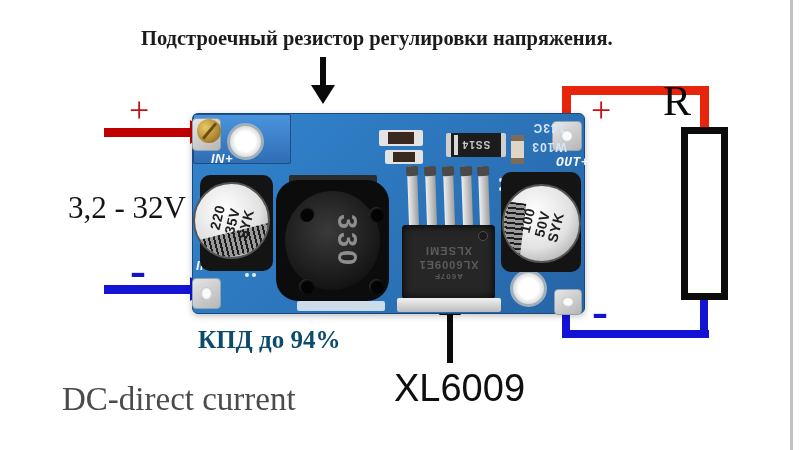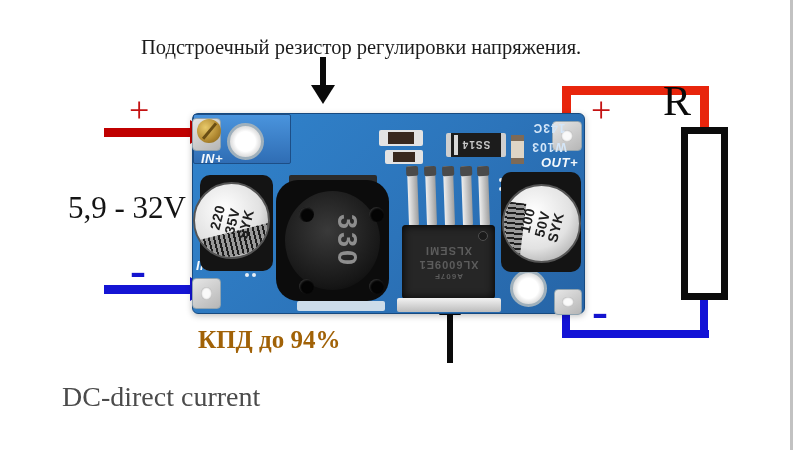--- a/index.html
+++ b/index.html
@@ -1,28 +1,28 @@
 <!DOCTYPE html>
 <html><head>
 <meta charset="utf-8">
 <style>
   html,body{margin:0;padding:0;background:#fff;}
   .stage{position:relative;width:800px;height:450px;background:#ffffff;overflow:hidden;
          font-family:"Liberation Serif",serif;}
   .abs{position:absolute;}
 
   
-  .top-note{left:141px;top:36px;font-size:20.5px;color:#1b1b1b;white-space:nowrap;}
+  .top-note{left:141px;top:27px;font-size:20.5px;color:#1b1b1b;white-space:nowrap;font-weight:bold;}
   .in-plus{left:129px;top:92px;font-size:36px;color:#c41212;line-height:1;}
   .in-voltage{left:68px;top:192px;font-size:31px;color:#141414;line-height:1;}
   .in-current{left:79px;top:230px;font-size:31px;color:#141414;line-height:1;}
   .in-minus{left:130px;top:246px;font-size:48px;font-weight:bold;color:#1414cf;line-height:1;}
-  .efficiency{left:198px;top:327px;font-size:25px;font-weight:bold;color:#a16207;line-height:1;}
+  .efficiency{left:198px;top:327px;font-size:25px;font-weight:bold;color:#0c4a6e;line-height:1;}
   .dc-type{left:62px;top:352px;font-size:33px;color:#4b4b4b;line-height:1;}
-  .dc-full{left:62px;top:383px;font-size:28px;color:#4b4b4b;line-height:1;}
+  .dc-full{left:62px;top:383px;font-size:33px;color:#4b4b4b;line-height:1;}
   .chip-label{left:394px;top:369px;font-family:"Liberation Sans",sans-serif;font-size:38px;color:#0f0f0f;line-height:1;}
   .out-plus{left:591px;top:92px;font-size:36px;color:#c41212;line-height:1;}
   .r-label{left:663px;top:80px;font-size:42px;color:#0a0a0a;line-height:1;}
   .out-voltage{left:601px;top:194px;font-size:30px;color:#141414;line-height:1;}
   .out-minus{left:592px;top:287px;font-size:48px;font-weight:bold;color:#1414cf;line-height:1;}
 
   
   .darr-stem{left:320px;top:57px;width:6px;height:30px;background:#0a0a0a;}
   .darr-head{left:311px;top:85px;width:0;height:0;border-left:12px solid transparent;
              border-right:12px solid transparent;border-top:19px solid #0a0a0a;}
@@ -61,22 +61,22 @@
   .pad-im{left:-1px;top:164px;width:29px;height:31px;}
   .pad-op{left:359px;top:7px;width:30px;height:30px;}
   .pad-om{left:361px;top:175px;width:28px;height:26px;}
   .mhole{position:absolute;width:37px;height:37px;border-radius:50%;box-sizing:border-box;
          background:radial-gradient(circle,#ffffff 45%,#dcdcdc 70%,#b3bcc3 100%);
          border:3px solid #9fb0bc;}
   .mhole-tl{left:34px;top:9px;}
   .mhole-br{left:317px;top:156px;}
   .silk{position:absolute;color:#f4f8fb;font-family:"Liberation Sans",sans-serif;
         font-weight:bold;font-style:italic;font-size:13px;letter-spacing:.5px;line-height:1;}
-  .silk-ip{left:8px;top:38px;} .silk-im{left:3px;top:145px;}
-  .silk-op{left:348px;top:42px;} .silk-om{left:346px;top:145px;}
+  .silk-ip{left:18px;top:38px;} .silk-im{left:3px;top:145px;}
+  .silk-op{left:363px;top:42px;font-family:Liberation Mono, monospace;} .silk-om{left:346px;top:145px;}
   .dot{position:absolute;width:4px;height:4px;border-radius:50%;background:#e6eef5;}
 
   .trimmer{left:81px;top:11px;width:98px;height:50px;border-radius:2px;
            background:linear-gradient(180deg,#4a94dd,#2f6db4);border:1px solid #1d4e86;box-sizing:border-box;}
   .screw{position:absolute;left:4px;top:5px;width:24px;height:24px;border-radius:50%;
          background:radial-gradient(circle at 35% 35%,#e8c96a,#b08830 60%,#7a5c1c);}
   .screw::after{content:"";position:absolute;left:46%;top:8%;width:3px;height:84%;
                 background:#6a4e14;transform:rotate(40deg);}
   .trim-text{position:absolute;right:4px;top:4px;width:62px;transform:rotate(180deg);
              color:#d4e6f8;font-family:"Liberation Sans",sans-serif;font-size:12px;
@@ -141,29 +141,30 @@
 
 <div class="stage">
 
   <div class="abs top-note">Подстроечный резистор регулировки напряжения.</div>
   <div class="abs darr-stem"></div>
   <div class="abs darr-head"></div>
 
   <div class="abs in-plus">+</div>
   <div class="abs rarr-stem"></div>
   <div class="abs rarr-head"></div>
-  <div class="abs in-voltage">5,9 - 32V</div>
+  <div class="abs in-voltage">3,2 - 32V</div>
   <div class="abs in-minus">-</div>
   <div class="abs barr-stem"></div>
   <div class="abs barr-head"></div>
 
   <div class="abs efficiency">КПД до 94%</div>
   <div class="abs dc-full">DC-direct current</div>
   <div class="abs uarr-head"></div>
   <div class="abs uarr-stem"></div>
+  <div class="abs chip-label">XL6009</div>
 
   <div class="abs wred red-v-left"></div>
   <div class="abs wred red-h"></div>
   <div class="abs wred red-v-right"></div>
   <div class="abs wblue blue-v-left"></div>
   <div class="abs wblue blue-h"></div>
   <div class="abs wblue blue-v-right"></div>
   <div class="abs load-resistor"></div>
   <div class="abs r-label">R</div>
   <div class="abs out-plus">+</div>

